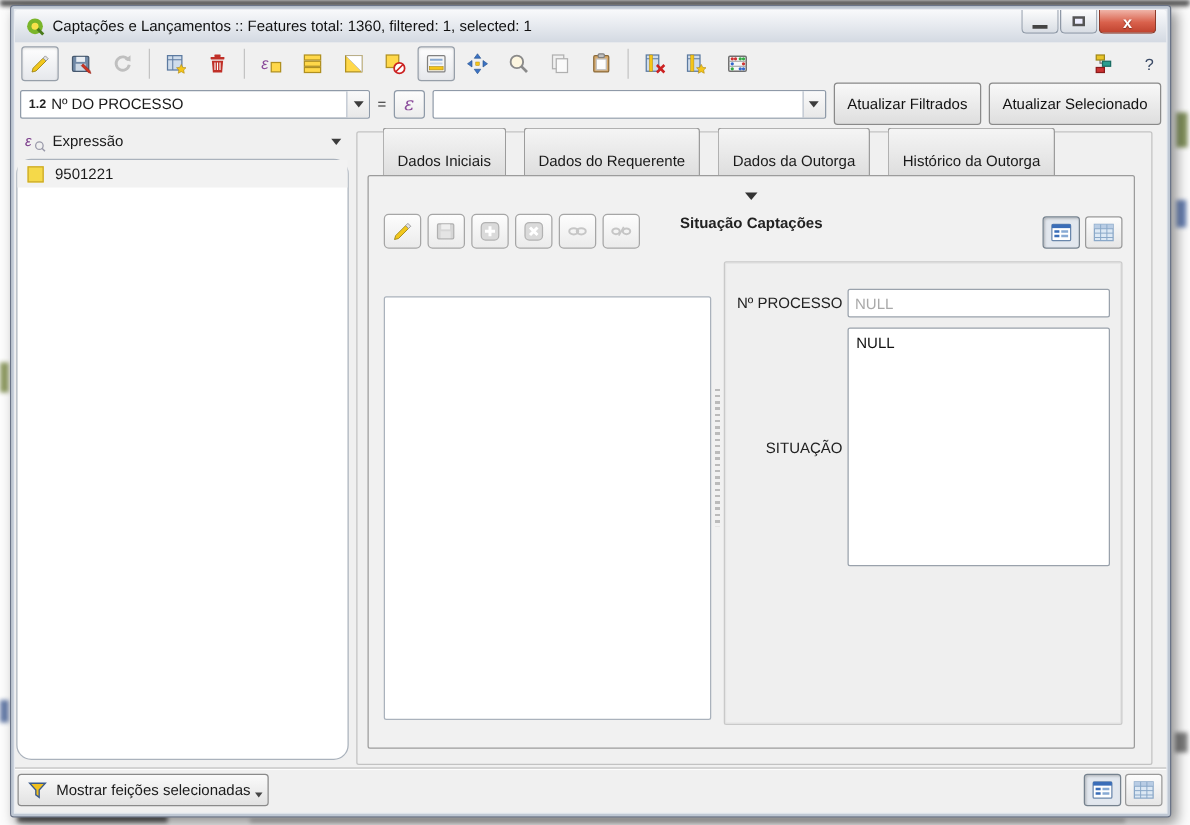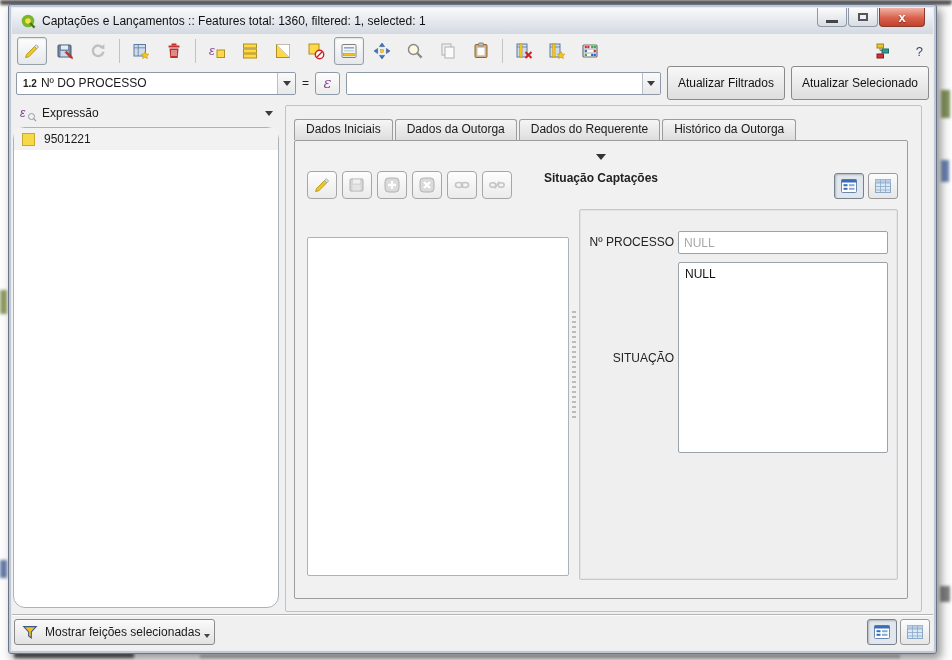--- a/index.html
+++ b/index.html
@@ -63,21 +63,21 @@
   #feature-list { position:absolute; left:0; top:26px; right:0; bottom:0; background:#fff;
         border:1px solid #aab2bc; border-radius:12px; }
   .feat-row { height:22px; display:flex; align-items:center; gap:9px; padding-left:8px; background:#f2f2f2; }
   .swatch { width:13px; height:13px; background:#f5d949; border:1px solid #caa92a; }
 
   
   #right-frame { position:absolute; left:273px; top:71px; width:637px; height:507px;
         border:1px solid #c2c2c2; border-radius:2px; background:#f0f0f0; }
   #tabbar { position:absolute; left:8px; top:7px; height:27px; display:flex; align-items:flex-end; z-index:2; }
   .tab { background:linear-gradient(#f5f5f5,#dedede); border:1px solid #9c9c9c; border-bottom:none;
-        border-radius:3px 3px 0 0; padding:2px 11px 4px; margin-right:2px; white-space:nowrap; }
+        border-radius:3px 3px 0 0; padding:19px 11px 4px; margin-right:2px; white-space:nowrap;margin-left:12px; }
   .tab.active { background:#f1f1f1; padding-top:6px; padding-bottom:5px; box-shadow:0 2px 0 0 #f1f1f1; z-index:3; }
   #tab-content { position:absolute; left:8px; top:34px; width:614px; height:459px;
         border:1px solid #9c9c9c; border-radius:2px; background:#f1f1f1; }
 
   
   #group-header { position:absolute; left:10px; top:8px; right:10px; display:flex; align-items:center; gap:6px;flex-direction:column; }
   .collapse-arrow { width:0; height:0; border:5px solid transparent; border-top:6px solid #333; margin-top:5px; }
   #group-title { font-weight:bold; color:#222; }
   .hrule { flex:1; height:1px; background:#c3c3c3; margin-left:4px; }
 
@@ -333,22 +333,22 @@
           <div class="feat-row">
             <span class="swatch"></span>
             <span>9501221</span>
           </div>
         </div>
       </div>
 
       <div id="right-frame">
         <div id="tabbar">
           <div class="tab">Dados Iniciais</div>
+          <div class="tab">Dados do Requerente</div>
           <div class="tab">Dados da Outorga</div>
-          <div class="tab">Dados do Requerente</div>
           <div class="tab">Histórico da Outorga</div>
         </div>
 
         <div id="tab-content">
 
           <div id="group-header">
             <span class="collapse-arrow"></span>
             <span id="group-title">Situação Captações</span>
             <span class="hrule"></span>
           </div>

